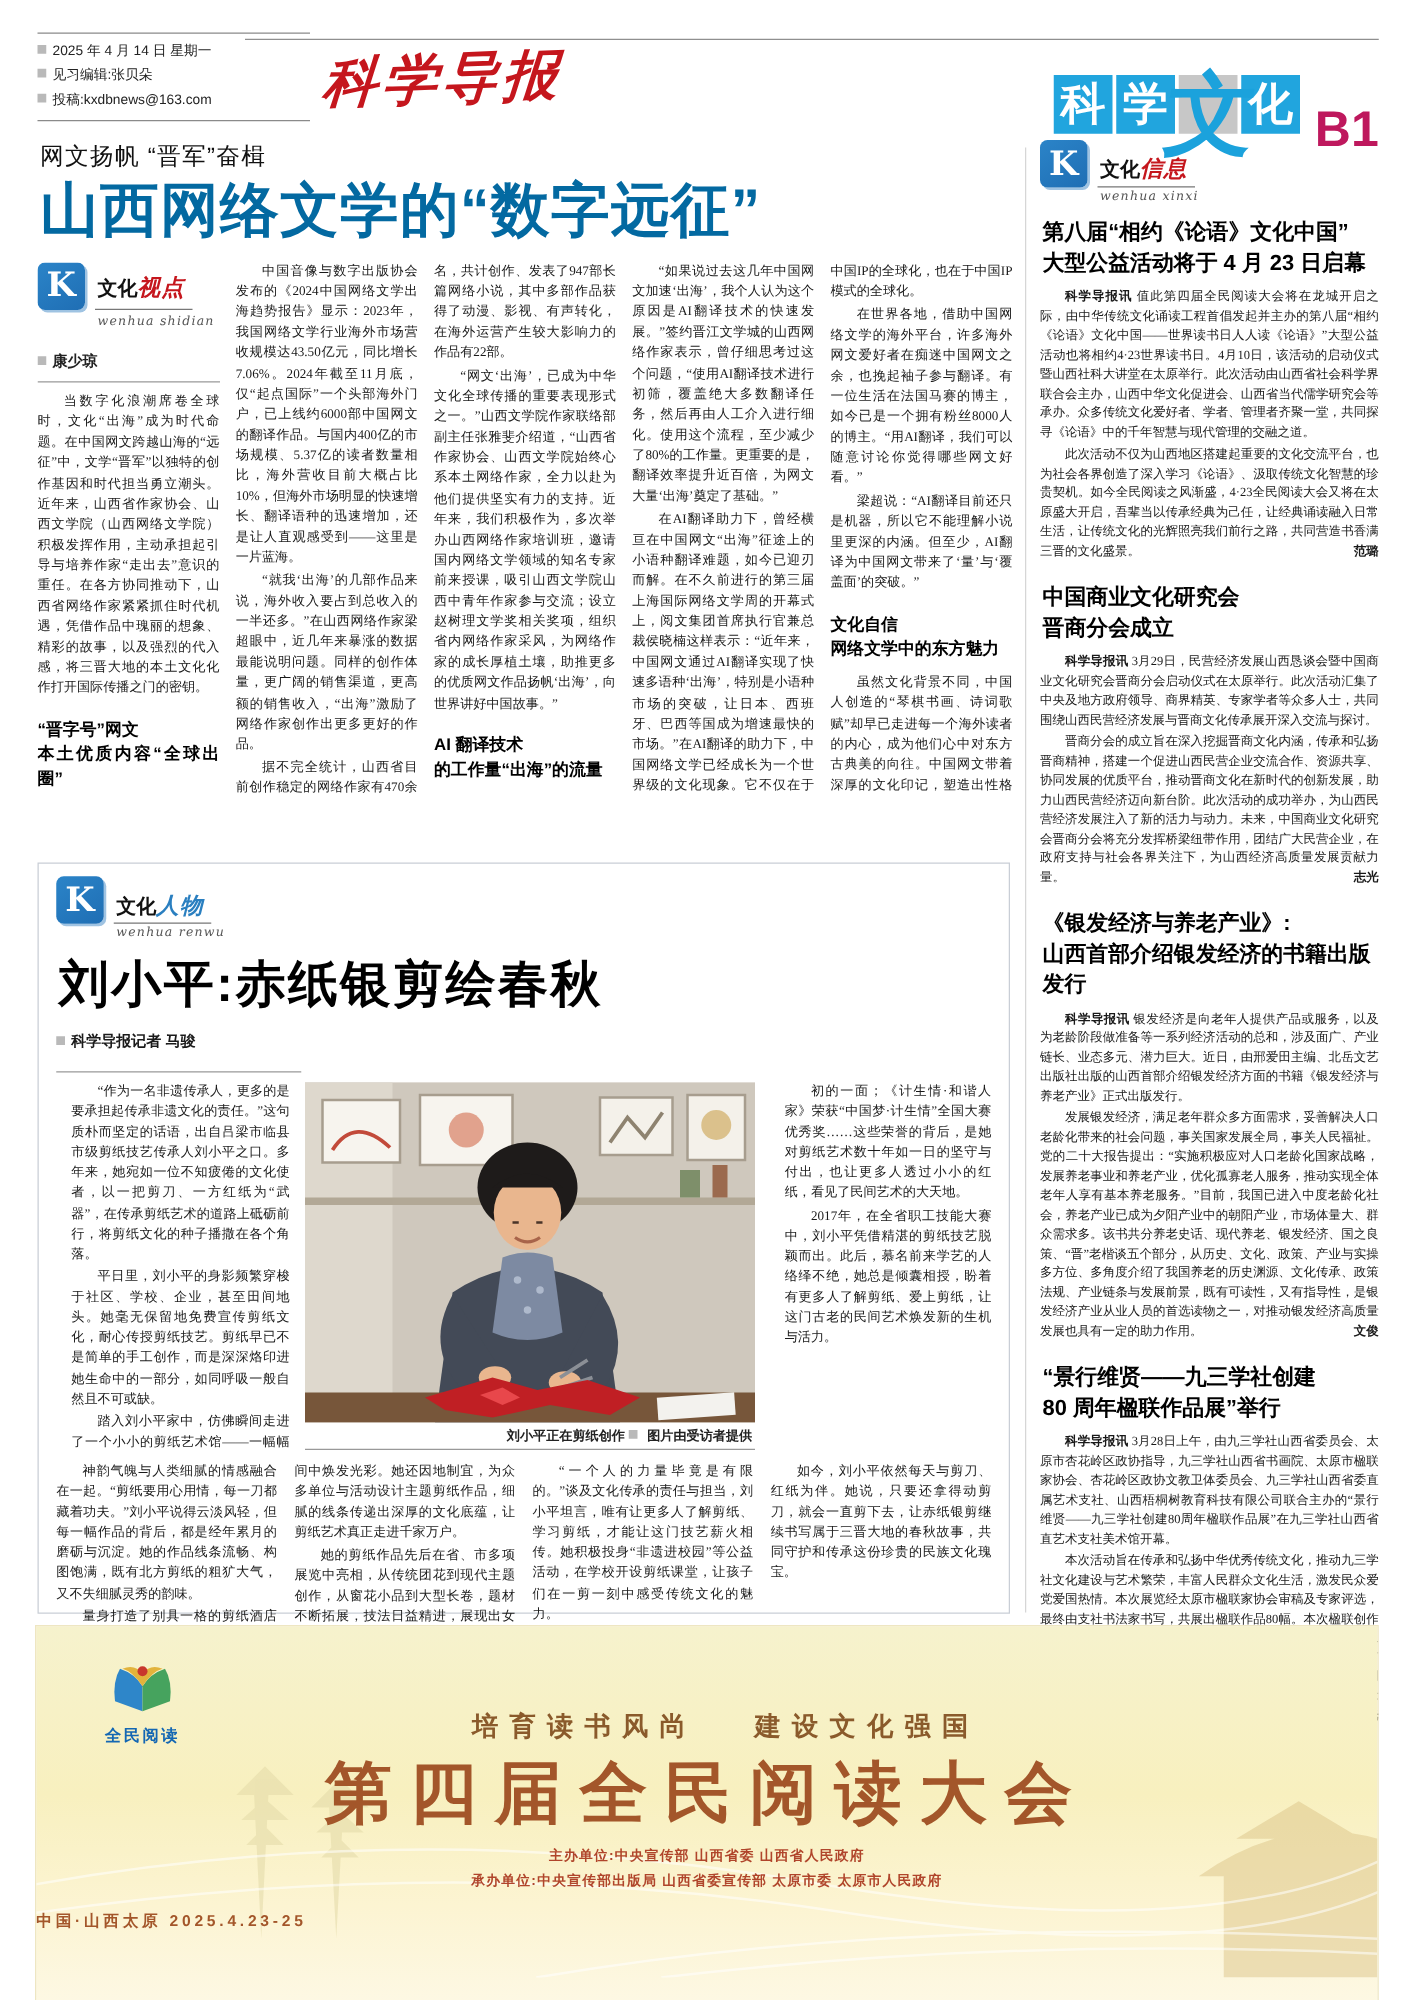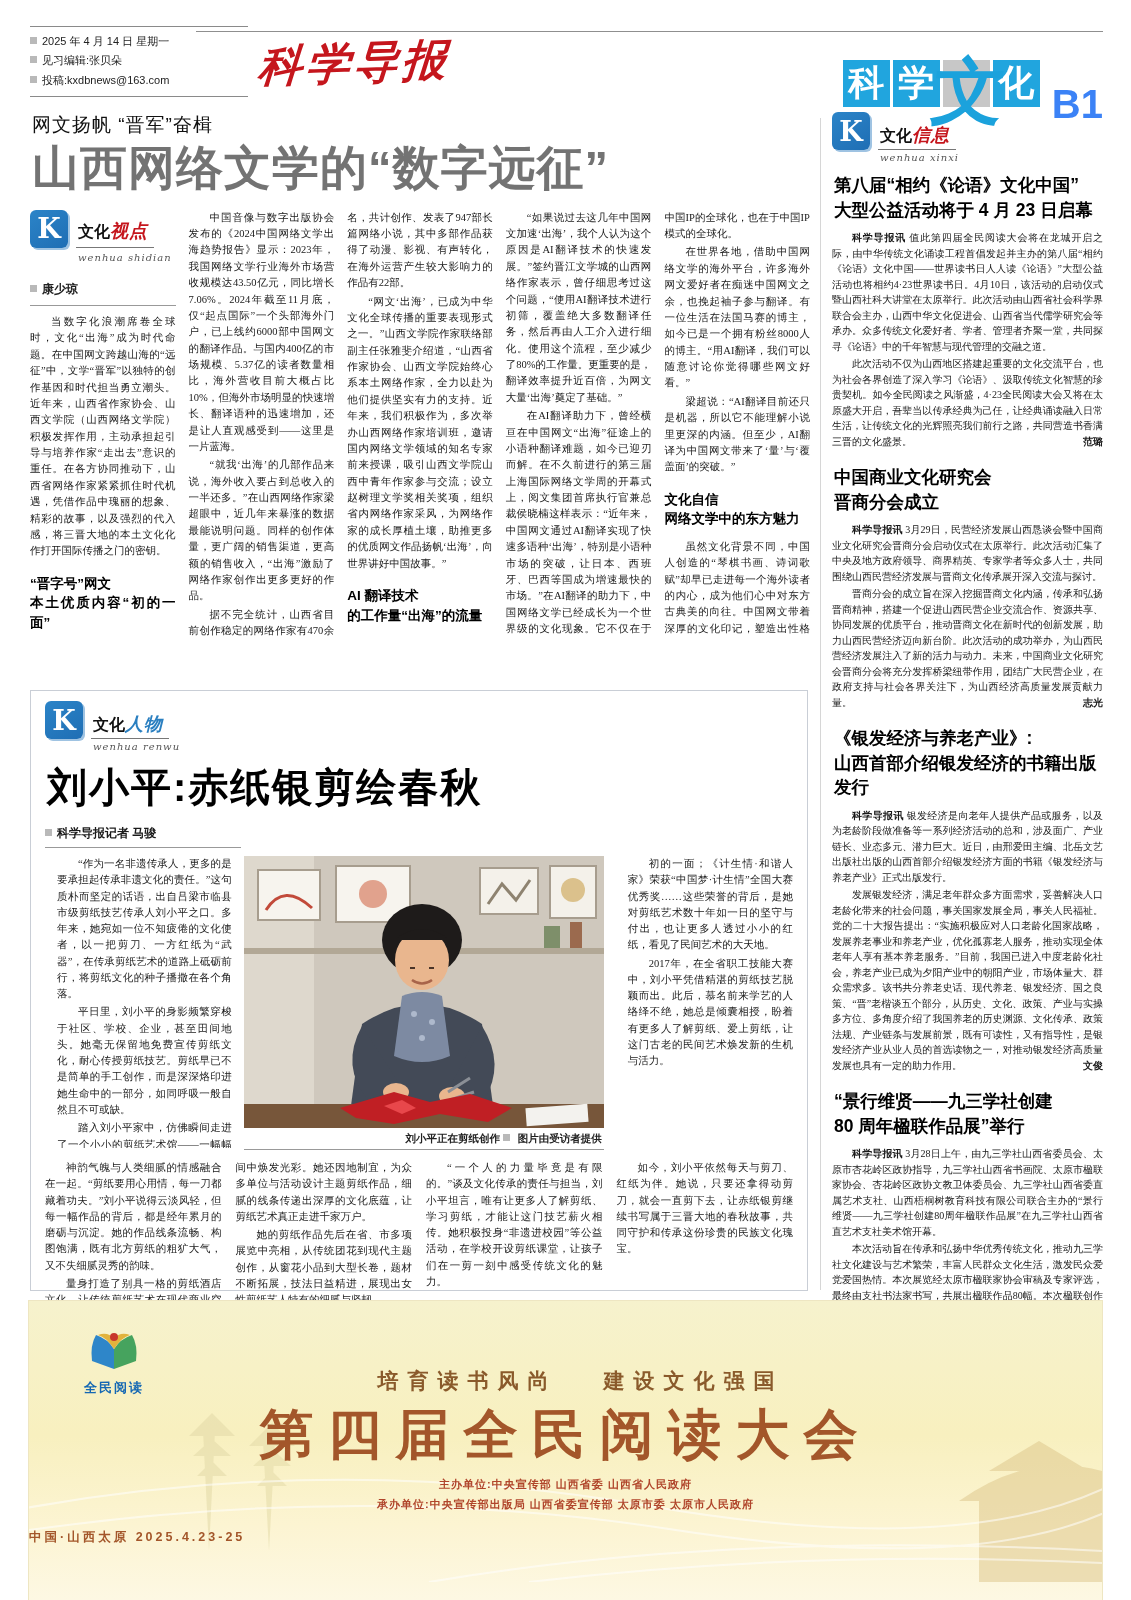--- a/index.html
+++ b/index.html
@@ -7,43 +7,43 @@
   
   .meta{position:absolute;left:30px;top:26px;width:218px;border-top:1px solid #8a8a8a;border-bottom:1px solid #8a8a8a;padding:5px 0 6px 0;font-size:11px;line-height:1.75;color:#222;}
   .meta .row{white-space:nowrap;}
   .sq-bullet{display:inline-block;width:7px;height:7px;background:#b9b9b9;margin-right:5px;vertical-align:1px;}
   .masthead{position:absolute;left:258px;top:34px;font-family:"DejaVu Serif",serif;font-weight:bold;font-style:italic;font-size:44px;color:#c5161d;letter-spacing:4px;transform:rotate(-2deg) skewX(-6deg);}
   .toprule{position:absolute;left:196px;top:31px;width:907px;height:1px;background:#8f8f8f;}
   .section-banner{position:absolute;right:28px;top:40px;display:flex;align-items:center;}
   .sb-sq{width:47px;height:47px;background:#21a5de;color:#fff;font-size:36px;font-weight:bold;display:flex;align-items:center;justify-content:center;margin-left:3px;font-family:"Liberation Sans",sans-serif;}
   .sb-sq.wen{background:#c7c7c7;position:relative;overflow:visible;}
   .sb-sq.wen .big{position:absolute;left:-10px;top:-16px;color:#1ba2dc;font-size:72px;font-weight:bold;font-family:"DejaVu Serif",serif;transform:skewX(-8deg);}
-  .sb-page{font-size:40px;font-weight:bold;color:#3b82f6;margin-left:12px;font-family:"Liberation Sans",sans-serif;margin-top:42px;}
+  .sb-page{font-size:40px;font-weight:bold;color:#be185d;margin-left:12px;font-family:"Liberation Sans",sans-serif;margin-top:42px;}
   
   .badge{break-inside:avoid;margin-bottom:8px;}
   .badge .toprow{display:flex;align-items:flex-end;}
   .badge .k{width:38px;height:38px;background:linear-gradient(145deg,#2b84c8,#1f6eb4);border-radius:6px;color:#fff;font-size:27px;font-weight:bold;font-family:"DejaVu Serif",serif;display:flex;align-items:center;justify-content:center;box-shadow:2px 2px 0 #9fc3e2;}
   .badge .labels{margin-left:8px;border-bottom:1px solid #777;padding:0 6px 2px 2px;}
   .badge .lab{font-size:16px;font-weight:bold;color:#111;}
   .badge .lab-acc{font-size:18px;font-weight:bold;font-style:italic;font-family:"DejaVu Serif",serif;letter-spacing:1px;}
   .acc-red{color:#c5161d;}
   .acc-blue{color:#2a7fc0;}
   .badge .pinyin{font-size:10px;font-style:italic;color:#555;margin:2px 0 0 48px;font-family:"DejaVu Serif",serif;letter-spacing:1px;}
   .byline{break-inside:avoid;font-size:12px;font-weight:bold;color:#222;padding:7px 0 6px 0;border-bottom:1px solid #999;margin-bottom:8px;}
   
   .main-art{position:absolute;left:30px;top:112px;width:780px;}
   .kicker{font-size:19px;color:#111;letter-spacing:1px;margin:0 0 4px 2px;}
-  .headline{font-size:47px;font-weight:900;color:#737373;letter-spacing:1px;line-height:1.1;margin:2px 0 16px 2px;font-family:"Liberation Sans",sans-serif;}
+  .headline{font-size:47px;font-weight:900;color:#0369a1;letter-spacing:1px;line-height:1.1;margin:2px 0 16px 2px;font-family:"Liberation Sans",sans-serif;}
   .art-body{margin-top:16px;height:434px;column-count:5;column-gap:13px;overflow:hidden;font-family:"Liberation Serif",serif;font-size:10.5px;line-height:1.56;text-align:justify;color:#191919;}
   .art-body p.bodyp{margin:0 0 2px 0;text-indent:2em;}
   .sub{break-inside:avoid;font-family:"Liberation Sans",sans-serif;font-weight:bold;font-size:13.5px;color:#000;line-height:1.45;margin:14px 0 10px 0;}
   
   .renwu{position:absolute;left:30px;top:690px;width:778px;height:601px;border:1px solid #c9ced6;box-sizing:border-box;padding:10px 14px;}
   .renwu .headline2{font-size:40px;font-weight:900;letter-spacing:2px;color:#000;margin:8px 0 10px 2px;}
-  .rw-byline{width:196px;font-size:12px;font-weight:bold;border-bottom:1px solid #999;padding-bottom:5px;margin-bottom:8px;}
+  .rw-byline{width:196px;font-size:12px;font-weight:bold;border-bottom:1px solid #999;padding-bottom:15px;margin-bottom:8px;}
   .rw-mid{display:flex;}
   .rw-col{font-family:"Liberation Serif",serif;font-size:10.5px;line-height:1.55;text-align:justify;overflow:hidden;}
   .rw-col p{margin:0 0 2px 12px;text-indent:2em;}
   .rw-left{width:196px;height:292px;margin-right:12px;}
   .rw-photo-wrap{width:360px;}
   .rw-photo{width:360px;height:272px;background:#cfc8bd;}
   .rw-caption{font-size:10.5px;font-weight:bold;text-align:right;padding:4px 2px 3px 0;border-bottom:1px solid #999;color:#222;}
   .rw-right{width:186px;height:292px;margin-left:12px;}
   .rw-bottom{margin-top:10px;height:175px;column-count:4;column-gap:14px;overflow:hidden;font-family:"Liberation Serif",serif;font-size:10.5px;line-height:1.55;text-align:justify;}
   .rw-bottom p{margin:0 0 2px 0;text-indent:2em;}
@@ -95,21 +95,21 @@
       <div class="toprow">
         <div class="k">K</div>
         <div class="labels"><span class="lab">文化</span><span class="lab-acc acc-red">视点</span></div>
       </div>
       <div class="pinyin">wenhua shidian</div>
     </div>
     <div class="byline"><span class="sq-bullet"></span><span>康少琼</span></div>
   <p class="bodyp">当数字化浪潮席卷全球时，文化“出海”成为时代命题。在中国网文跨越山海的“远征”中，文学“晋军”以独特的创作基因和时代担当勇立潮头。近年来，山西省作家协会、山西文学院（山西网络文学院）积极发挥作用，主动承担起引导与培养作家“走出去”意识的重任。在各方协同推动下，山西省网络作家紧紧抓住时代机遇，凭借作品中瑰丽的想象、精彩的故事，以及强烈的代入感，将三晋大地的本土文化化作打开国际传播之门的密钥。</p>
       <div class="sub">
         <div class="sub-line">“晋字号”网文</div>
-        <div class="sub-line">本土优质内容“初的一面”</div>
+        <div class="sub-line">本土优质内容“全球出圈”</div>
       </div>
       <p class="bodyp">中国音像与数字出版协会发布的《2024中国网络文学出海趋势报告》显示：2023年，我国网络文学行业海外市场营收规模达43.50亿元，同比增长7.06%。2024年截至11月底，仅“起点国际”一个头部海外门户，已上线约6000部中国网文的翻译作品。与国内400亿的市场规模、5.37亿的读者数量相比，海外营收目前大概占比10%，但海外市场明显的快速增长、翻译语种的迅速增加，还是让人直观感受到——这里是一片蓝海。</p>
       <p class="bodyp">“就我‘出海’的几部作品来说，海外收入要占到总收入的一半还多。”在山西网络作家梁超眼中，近几年来暴涨的数据最能说明问题。同样的创作体量，更广阔的销售渠道，更高额的销售收入，“出海”激励了网络作家创作出更多更好的作品。</p>
       <p class="bodyp">据不完全统计，山西省目前创作稳定的网络作家有470余名，共计创作、发表了947部长篇网络小说，其中多部作品获得了动漫、影视、有声转化，在海外运营产生较大影响力的作品有22部。</p>
       <p class="bodyp">“网文‘出海’，已成为中华文化全球传播的重要表现形式之一。”山西文学院作家联络部副主任张雅斐介绍道，“山西省作家协会、山西文学院始终心系本土网络作家，全力以赴为他们提供坚实有力的支持。近年来，我们积极作为，多次举办山西网络作家培训班，邀请国内网络文学领域的知名专家前来授课，吸引山西文学院山西中青年作家参与交流；设立赵树理文学奖相关奖项，组织省内网络作家采风，为网络作家的成长厚植土壤，助推更多的优质网文作品扬帆‘出海’，向世界讲好中国故事。”</p>
       <div class="sub">
         <div class="sub-line">AI 翻译技术</div>
         <div class="sub-line">的工作量“出海”的流量</div>
       </div>
       <p class="bodyp">“如果说过去这几年中国网文加速‘出海’，我个人认为这个原因是AI翻译技术的快速发展。”签约晋江文学城的山西网络作家表示，曾仔细思考过这个问题，“使用AI翻译技术进行初筛，覆盖绝大多数翻译任务，然后再由人工介入进行细化。使用这个流程，至少减少了80%的工作量。更重要的是，翻译效率提升近百倍，为网文大量‘出海’奠定了基础。”</p>

